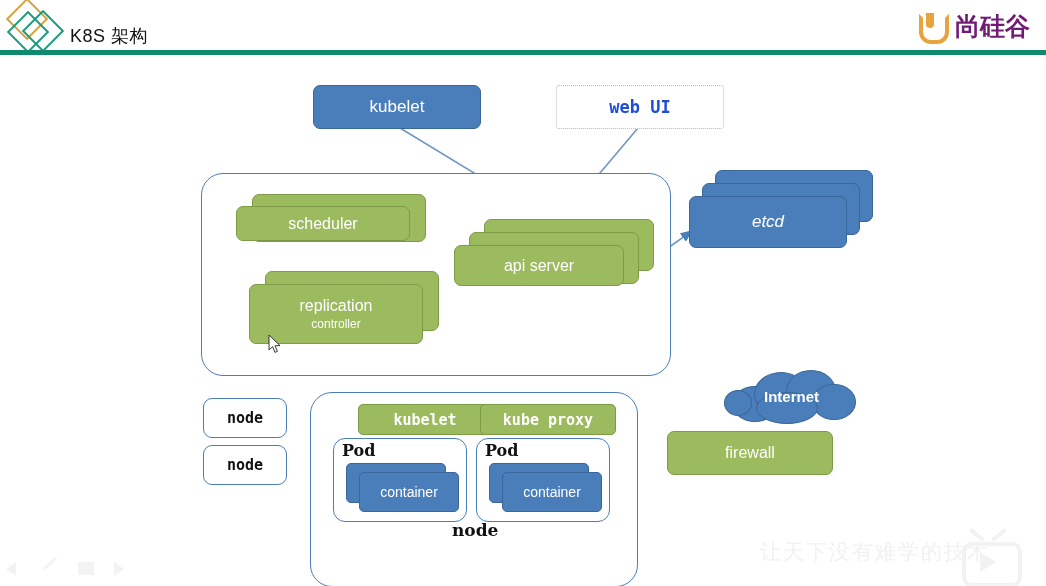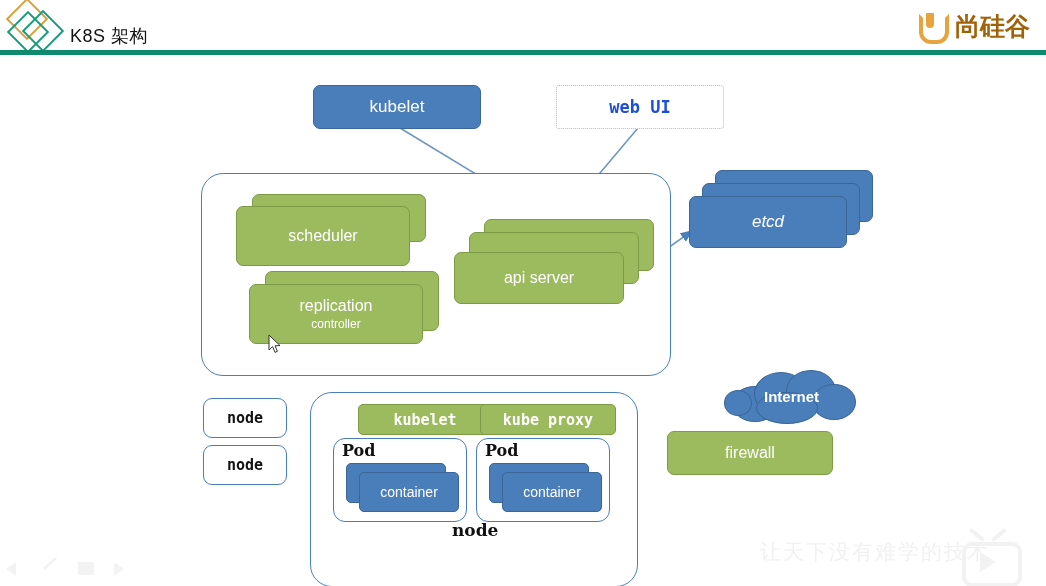--- a/index.html
+++ b/index.html
@@ -15,21 +15,21 @@
   #logo-diamonds .dm.d2{left:18px;top:14px;border-color:#1a9b7c;}
   #logo-diamonds .dm.d3{left:3px;top:15px;border-color:#1a9b7c;}
   #slide-title{position:absolute;left:70px;top:24px;font-size:18px;color:#111;letter-spacing:.5px;
                font-family:"Liberation Sans",sans-serif;}
 
   #brand{position:absolute;right:16px;top:10px;height:32px;display:flex;align-items:center;gap:8px;}
   #brand .u-mark{position:relative;width:28px;height:28px;}
   #brand .u-mark .ring{position:absolute;left:0;top:2px;width:22px;height:22px;border:4px solid #e8a33d;
         border-top-color:transparent;border-radius:0 0 12px 12px;}
   #brand .u-mark .inner{position:absolute;left:7px;top:1px;width:8px;height:15px;background:#e8a33d;border-radius:0 0 5px 5px;}
-  #brand .brand-text{font-size:25px;font-weight:bold;color:#a16207;font-family:"DejaVu Sans",sans-serif;}
+  #brand .brand-text{font-size:25px;font-weight:bold;color:#701a75;font-family:"DejaVu Sans",sans-serif;}
 
   
   #canvas{position:absolute;left:0;top:55px;width:1046px;height:531px;background:#fff;}
 
   .node-abs{position:absolute;}
 
   
   .rr{border-radius:7px;box-sizing:border-box;display:flex;align-items:center;justify-content:center;text-align:center;}
   .green{background:#9cba5e;border:1px solid #7d9a46;color:#ffffff;}
   .blue{background:#4a7ebb;border:1px solid #3a6698;color:#ffffff;}
@@ -131,37 +131,37 @@
     </div>
 
     <div class="node-abs rr dotted-box" style="left:556px;top:30px;width:168px;height:44px;border-radius:3px;">
       <span class="label-mono" style="font-size:17px;">web UI</span>
     </div>
 
     <div id="master-box"></div>
 
     <div class="stack" style="left:236px;top:139px;width:190px;height:62px;">
       <div class="layer" style="left:16px;top:0;width:174px;height:48px;background:#9cba5e;border:1px solid #7d9a46;"></div>
-      <div class="front green" style="left:0;top:12px;width:174px;height:60px;">
+      <div class="front green" style="left:0;top:12px;width:174px;height:35px;">
         <span class="label-sans" style="font-size:16px;">scheduler</span>
       </div>
     </div>
 
     <div class="stack" style="left:221px;top:216px;width:190px;height:76px;margin-left:28px;">
       <div class="layer" style="left:16px;top:0;width:174px;height:60px;background:#9cba5e;border:1px solid #7d9a46;"></div>
       <div class="front green" style="left:0;top:13px;width:174px;height:60px;flex-direction:column;gap:2px;">
         <span class="label-sans" style="font-size:16px;">replication</span>
         <span class="label-sans" style="font-size:12px;">controller</span>
       </div>
     </div>
 
     <div class="stack" style="left:454px;top:164px;width:200px;height:82px;">
       <div class="layer" style="left:30px;top:0;width:170px;height:52px;background:#9cba5e;border:1px solid #7d9a46;"></div>
       <div class="layer" style="left:15px;top:13px;width:170px;height:52px;background:#9cba5e;border:1px solid #7d9a46;"></div>
-      <div class="front green" style="left:0;top:26px;width:170px;height:52px;margin-top:7px;">
+      <div class="front green" style="left:0;top:26px;width:170px;height:41px;">
         <span class="label-sans" style="font-size:16px;">api server</span>
       </div>
     </div>
 
     <div class="stack" style="left:689px;top:115px;width:185px;height:83px;font-style:italic;">
       <div class="layer" style="left:26px;top:0;width:158px;height:52px;background:#4a7ebb;border:1px solid #3a6698;"></div>
       <div class="layer" style="left:13px;top:13px;width:158px;height:52px;background:#4a7ebb;border:1px solid #3a6698;"></div>
       <div class="front blue" style="left:0;top:26px;width:158px;height:52px;">
         <span class="label-sans" style="font-size:17px;">etcd</span>
       </div>

